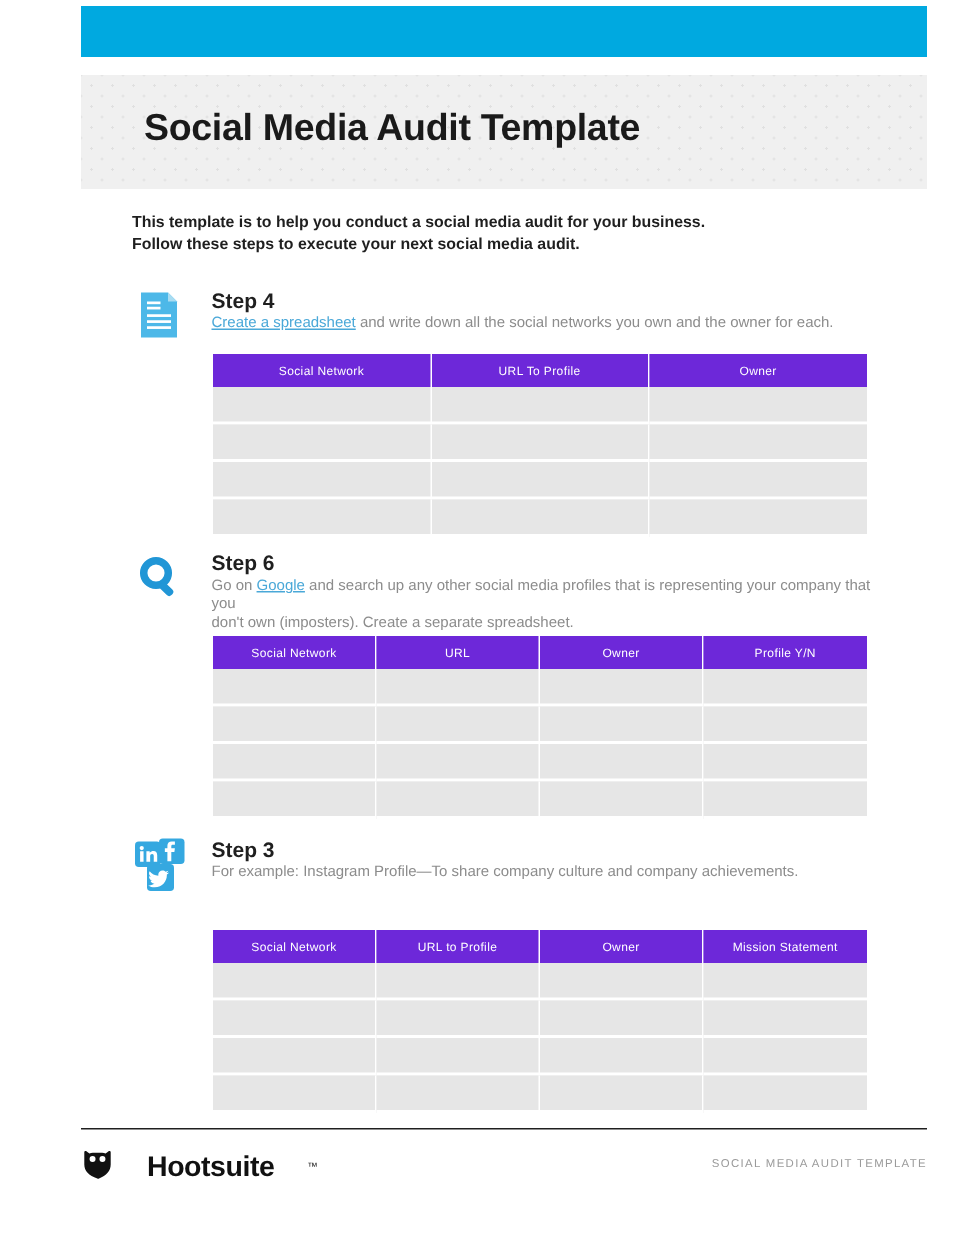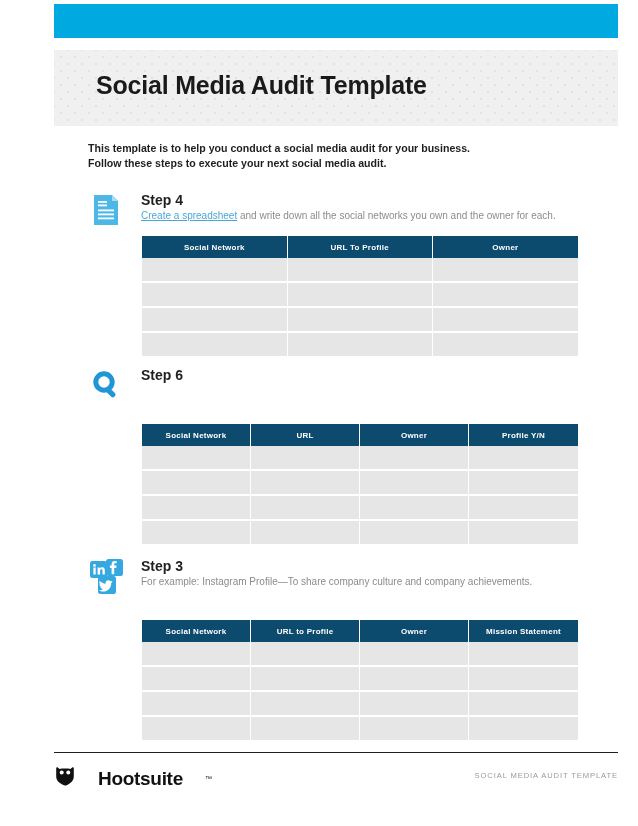--- a/index.html
+++ b/index.html
@@ -110,24 +110,24 @@
 
   
   .tbl {
     position: absolute;
     left: 126px;
     width: 436px;
     border-collapse: separate;
     border-spacing: 0;
   }
   .tbl .hdr-row th {
-    background: #0c4a6e;
+    background: #6d28d9;
     color: #ffffff;
     font-size: 8px;
-    font-weight: bold;
+    font-weight: normal;
     letter-spacing: 0.25px;
     height: 20px;
     text-align: center;
     border-right: 1.5px solid #ffffff;
     vertical-align: middle;
   }
   .tbl .hdr-row th:last-child { border-right: none; }
   .tbl .body-row td {
     background: #e6e6e6;
     height: 21px;
@@ -242,20 +242,23 @@
 
   <div class="step" style="top:367px;">
     <div class="step-icon" style="top:0px;">
       <svg width="36" height="36" viewBox="0 0 36 36">
         <circle cx="16" cy="15" r="8.2" fill="none" stroke="#2196d6" stroke-width="5"></circle>
         <rect x="20.5" y="20.5" width="5.2" height="10.5" rx="2.2" fill="#2196d6" transform="rotate(-45 23 26)"></rect>
       </svg>
     </div>
     <div class="step-body" style="top:0px;">
       <div class="step-title">Step 6</div>
+      <div class="step-desc"><span>Go on </span><span class="lnk">Google</span><span> and search up any other social media profiles that is representing your company that you</span>
+        <span style="display:block">don't own (imposters). Create a separate spreadsheet.</span>
+      </div>
     </div>
     <table class="tbl" style="top:57px;">
       <thead>
         <tr class="hdr-row">
           <th style="width:25%">Social Network</th>
           <th style="width:25%">URL</th>
           <th style="width:25%">Owner</th>
           <th style="width:25%">Profile Y/N</th>
         </tr>
       </thead>

